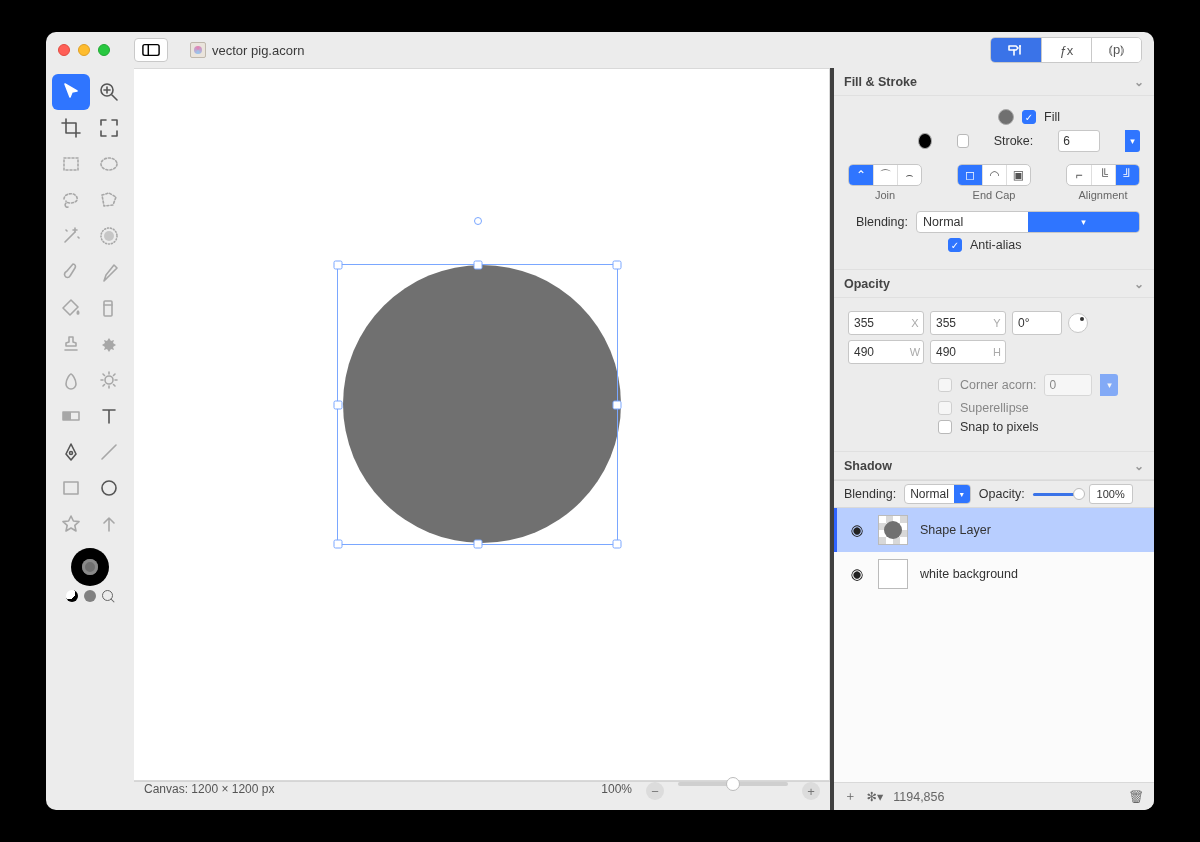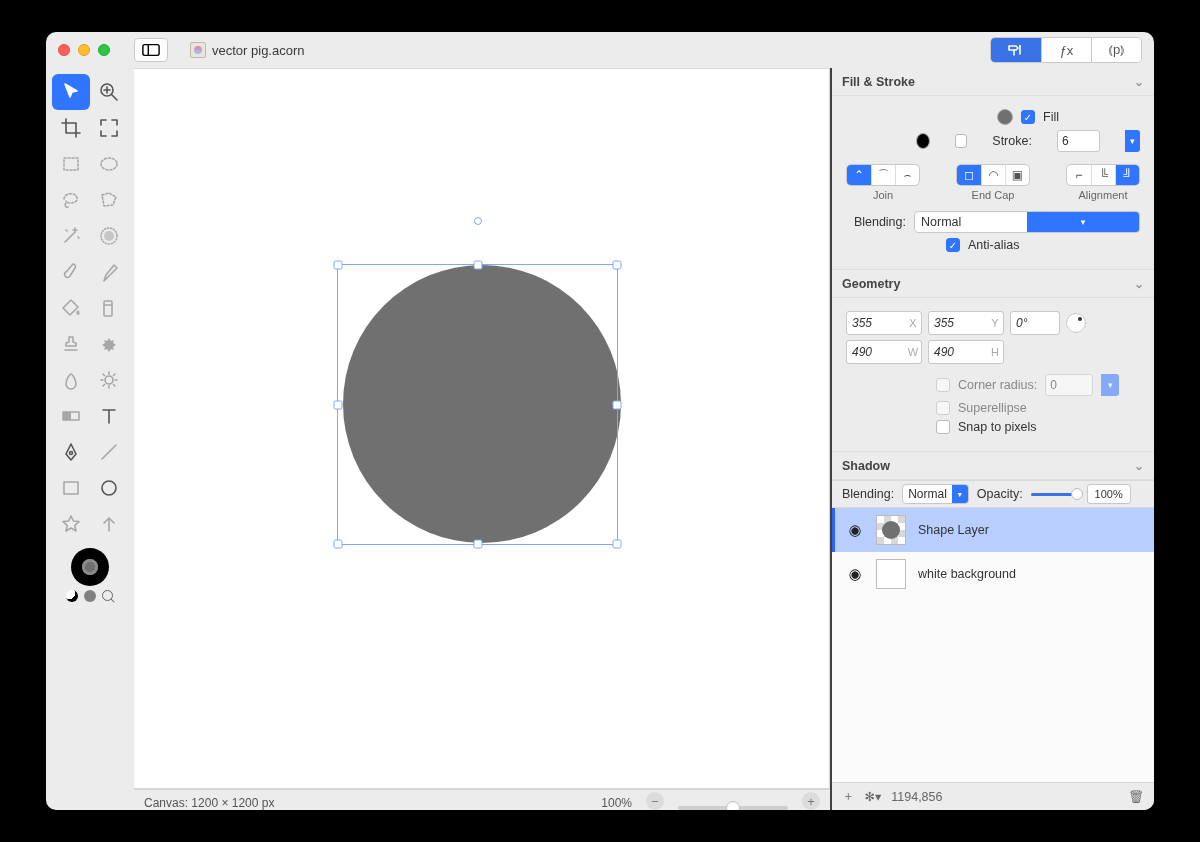--- a/index.html
+++ b/index.html
@@ -56,27 +56,27 @@
 
 
 .canvas-wrap { flex:1; display:flex; flex-direction:column; min-width:0; }
 .canvas { flex:1; background:#fff; border:1px solid #d9d9d9; border-left:none; position:relative; }
 .shape-circle { position:absolute; border-radius:50%; background:#707070; }
 .sel-bbox { position:absolute; border:1px solid #7aa7ff; }
 .handle { position:absolute; width:9px; height:9px; background:#fff; border:1px solid #7aa7ff; border-radius:2px; transform:translate(-50%,-50%); }
 .rot-handle { position:absolute; width:8px; height:8px; background:#fff; border:1px solid #7aa7ff; border-radius:50%; transform:translate(-50%, -50%); }
 
 
-.status { height:21px; border-top:1px solid #d5d5d5; background:#ececec; display:flex; align-items:flex-end; padding:0 10px; font-size:12px; color:#555; gap:14px; }
+.status { height:29px; border-top:1px solid #d5d5d5; background:#ececec; display:flex; align-items:flex-start; padding:0 10px; font-size:12px; color:#555; gap:14px; }
 .slider { height:4px; border-radius:2px; background:#cfcfcf; position:relative; }
 .slider .knob { position:absolute; width:14px; height:14px; border-radius:50%; background:#fff; border:1px solid #bbb; top:50%; transform:translate(-50%,-50%); }
 .round-btn { width:18px; height:18px; border-radius:50%; background:#dcdcdc; color:#777; display:flex; align-items:center; justify-content:center; font-size:13px; line-height:1; }
 
 
-.inspector { width:324px; border-left:2px solid #404040; background:#ececec; display:flex; flex-direction:column; font-size:12.5px; color:#333; }
+.inspector { width:324px; border-left:4px solid #404040; background:#ececec; display:flex; flex-direction:column; font-size:12.5px; color:#333; }
 .section-hdr { height:28px; display:flex; align-items:center; justify-content:space-between; padding:0 10px; font-weight:600; color:#444; border-bottom:1px solid #e0e0e0; }
 .chev { color:#999; font-size:12px; }
 .section-body { padding:8px 14px 12px; border-bottom:1px solid #e0e0e0; }
 
 .row { display:flex; align-items:center; gap:8px; margin:5px 0; }
 .swatch { width:16px; height:16px; border-radius:50%; border:1px solid #aaa; }
 .chk { width:14px; height:14px; border-radius:3px; border:1px solid #b9b9b9; background:#fff; display:inline-flex; align-items:center; justify-content:center; font-size:10px; color:#fff; }
 .chk.on { background:#2f75ff; border-color:#2f75ff; }
 .num-input { width:56px; height:22px; background:#fff; border:1px solid #c7c7c7; border-radius:3px; padding:0 4px; font-size:12px; display:flex; align-items:center; }
 .num-input.small { width:48px; }
@@ -86,21 +86,21 @@
 .seg div { width:24px; height:20px; display:flex; align-items:center; justify-content:center; color:#555; font-size:12px; }
 .seg div + div { border-left:1px solid #dedede; }
 .seg .on { background:#2f75ff; color:#fff; }
 .seg-label { font-size:11px; color:#666; text-align:center; margin-top:3px; }
 
 .select { display:flex; align-items:center; background:#fff; border:1px solid #c7c7c7; border-radius:4px; height:22px; }
 .select span { padding:0 6px; flex:1; }
 .select .arrow { width:18px; height:100%; background:#2f75ff; color:#fff; display:flex; align-items:center; justify-content:center; font-size:9px; border-radius:0 3px 3px 0; }
 
 .xy-field { display:flex; align-items:center; background:#fff; border:1px solid #c7c7c7; border-radius:3px; height:24px; width:76px; }
-.xy-field .val { flex:1; padding:0 5px; font-size:12px;font-style:italic; }
+.xy-field .val { flex:1; padding:0 5px; font-size:12px; }
 .xy-field .lab { width:16px; text-align:center; color:#aaa; font-size:11px; }
 .rot-well { width:20px; height:20px; border:1px solid #c7c7c7; border-radius:50%; background:#fff; position:relative; }
 .rot-well::after { content:""; position:absolute; width:4px; height:4px; border-radius:50%; background:#333; left:11px; top:3px; }
 
 
 .layers-bar { height:28px; border-top:1px solid #d9d9d9; border-bottom:1px solid #d9d9d9; background:#ececec; display:flex; align-items:center; padding:0 10px; gap:8px; }
 .mini-select { display:flex; align-items:center; background:#fff; border:1px solid #c7c7c7; border-radius:4px; height:20px; font-size:12px; }
 .mini-select span { padding:0 5px; }
 .mini-select .arrow { width:16px; height:100%; background:#2f75ff; color:#fff; display:flex; align-items:center; justify-content:center; font-size:8px; border-radius:0 3px 3px 0; }
 .op-slider { width:48px; height:3px; background:#cfd8ef; border-radius:2px; position:relative; }
@@ -400,21 +400,21 @@
               <span class="arrow">▾</span>
           </div>
         </div>
         <div class="row" style="margin-left:100px;">
           <span class="chk on">✓</span>
           <span>Anti-alias</span>
         </div>
       </div>
 
       <div class="section-hdr">
-        <span>Geometry</span>
+        <span>Opacity</span>
         <span class="chev">⌄</span>
       </div>
       <div class="section-body">
         <div class="row" style="gap:6px;">
           <div class="xy-field">
               <span class="val">355</span>
               <span class="lab">X</span>
             </div>
           <div class="xy-field">
               <span class="val">355</span>
@@ -430,21 +430,21 @@
               <span class="val">490</span>
               <span class="lab">W</span>
             </div>
           <div class="xy-field">
               <span class="val">490</span>
               <span class="lab">H</span>
             </div>
         </div>
         <div class="row" style="margin-left:90px; margin-top:10px; opacity:.55;">
           <span class="chk"></span>
-          <span>Corner radius:</span>
+          <span>Corner acorn:</span>
           <span class="num-input small">
               <span>0</span>
             </span>
             <span class="stepper">▾</span>
         </div>
         <div class="row" style="margin-left:90px; opacity:.55;">
           <span class="chk"></span>
           <span>Superellipse</span>
         </div>
         <div class="row" style="margin-left:90px;text-align:right;">

